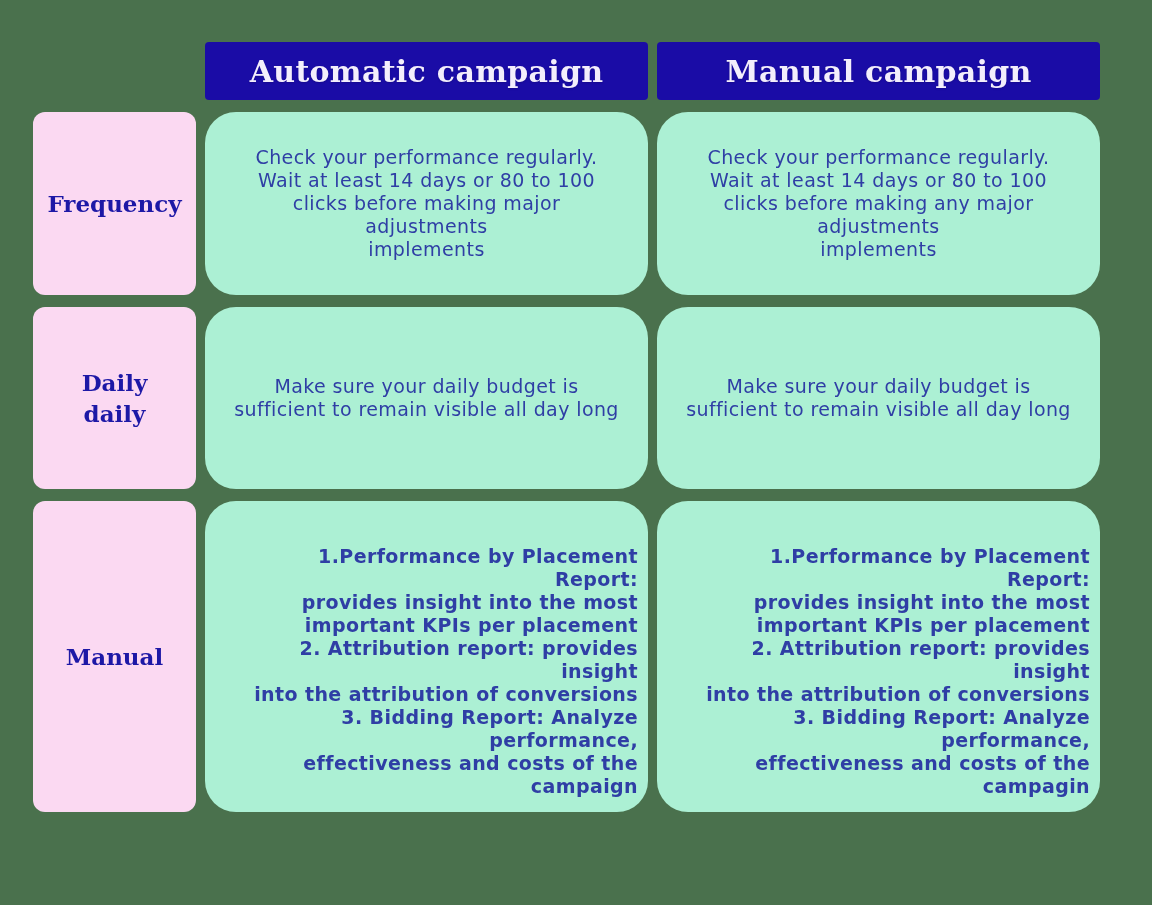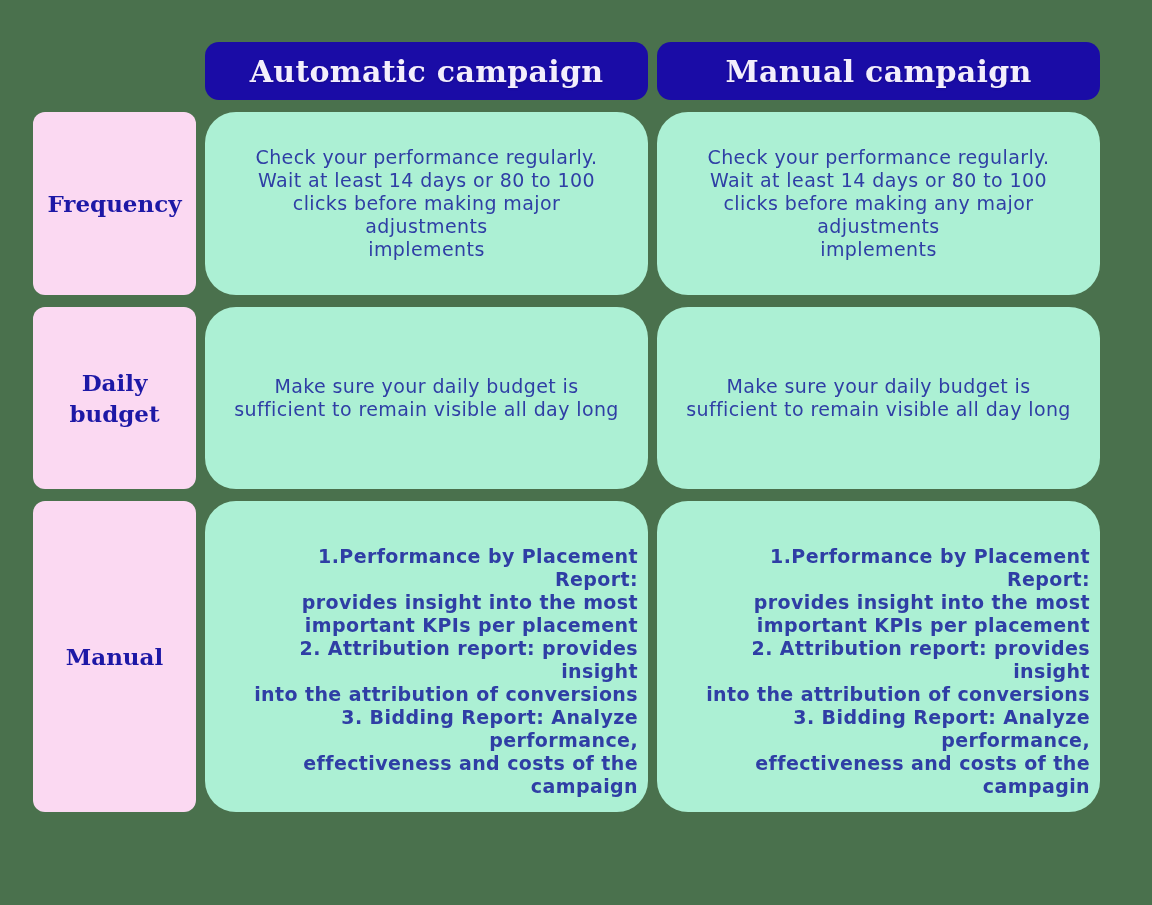--- a/index.html
+++ b/index.html
@@ -24,21 +24,21 @@
     display: grid;
     grid-template-columns: 163px 443px 443px;
     grid-template-rows: 58px 183px 182px 311px;
     column-gap: 9px;
     row-gap: 12px;
     padding: 42px 0 0 33px;
   }
   .spacer { }
   .col-header {
     background: var(--header-bg);
-    border-radius: 14px;
+    border-radius: 4px;
     display: flex;
     align-items: center;
     justify-content: center;
     color: var(--header-text);
     font-family: "DejaVu Serif", serif;
     font-weight: 700;
     font-size: 30px;
     letter-spacing: 0.3px;
     text-shadow: 0 1px 2px rgba(0,0,0,0.15);
   }
@@ -93,21 +93,21 @@
 Wait at least 14 days or 80 to 100
 clicks before making major
 adjustments
 implements</div>
   <div class="cell centered">Check your performance regularly.
 Wait at least 14 days or 80 to 100
 clicks before making any major
 adjustments
 implements</div>
 
-  <div class="row-label">Daily budget</div>
+  <div class="row-label">Daily daily</div>
   <div class="cell centered">Make sure your daily budget is
 sufficient to remain visible all day long</div>
   <div class="cell centered">Make sure your daily budget is
 sufficient to remain visible all day long</div>
 
   <div class="row-label">Manual</div>
   <div class="cell reports">&nbsp;&nbsp;&nbsp;&nbsp;1.Performance by Placement Report:
 provides insight into the most
 important KPIs per placement
 2. Attribution report: provides insight

